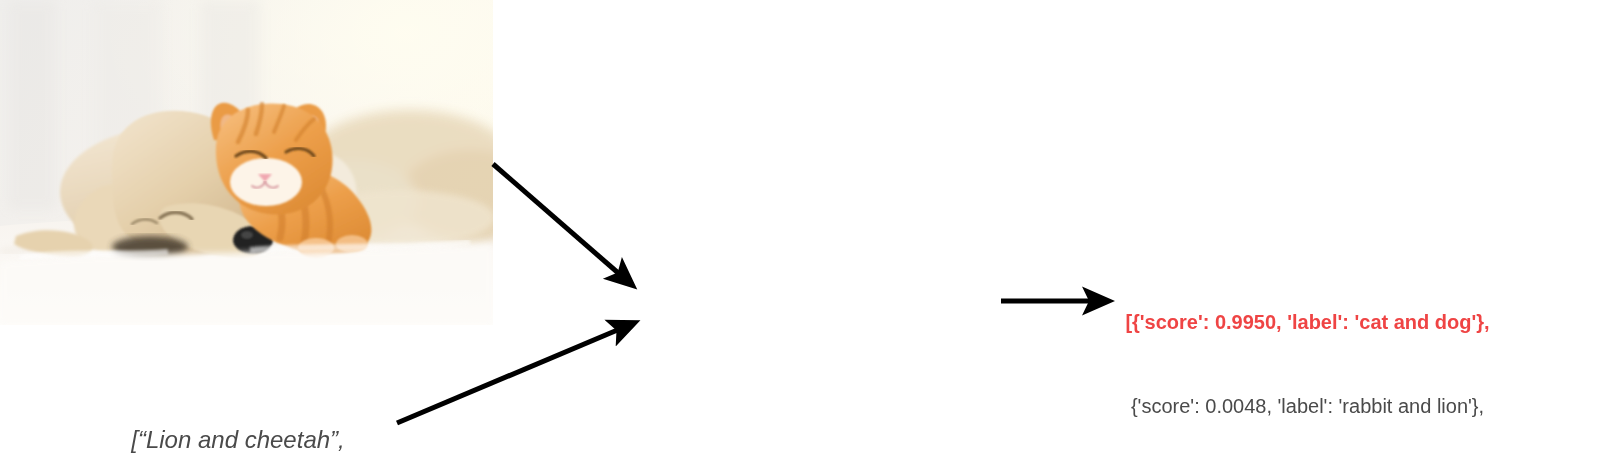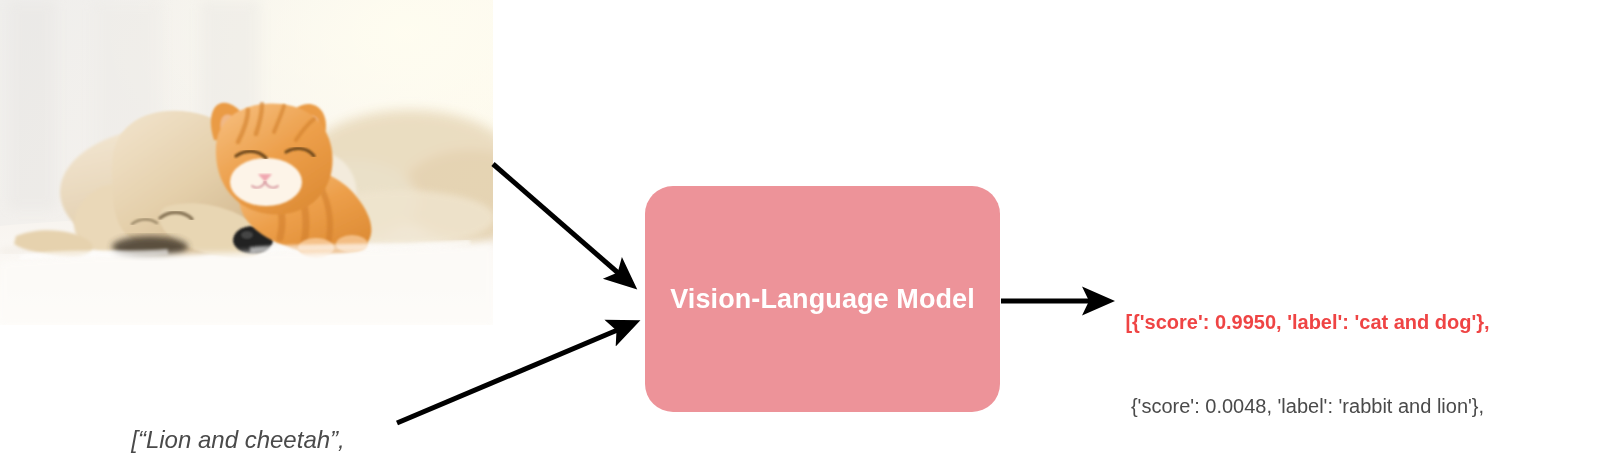--- a/index.html
+++ b/index.html
@@ -252,24 +252,20 @@
       <g filter="url(#soft3)" opacity="0.9">
         <path d="M0 262 C 120 250, 310 256, 493 244 L493 325 L0 325 Z" fill="#fdfbf8"></path>
       </g>
       <g filter="url(#soft2)" opacity="0.55">
         <path d="M20 258 C 70 250, 120 256, 168 252" stroke="#ffffff" stroke-width="6" fill="none"></path>
         <path d="M250 250 C 320 244, 400 250, 470 242" stroke="#ffffff" stroke-width="6" fill="none"></path>
       </g>
     </svg>
   </div>
 
-  <div id="model-box" style="background: rgb(237, 147, 153);">
-    <div class="model-label">Vision-Language
-Model</div>
-  </div>
 
   <svg id="arrow-layer" viewBox="0 0 1600 473" xmlns="http://www.w3.org/2000/svg">
     <defs>
       <marker id="head" markerWidth="7" markerHeight="7" refX="5.2" refY="3" orient="auto" markerUnits="strokeWidth">
         <path d="M0,0.1 L6.6,3 L0,5.9 L1.4,3 Z" fill="#000000"></path>
       </marker>
     </defs>
     <line x1="493" y1="164" x2="632" y2="285" stroke="#000000" stroke-width="5" marker-end="url(#head)"></line>
     <line x1="397" y1="423" x2="634" y2="323" stroke="#000000" stroke-width="5" marker-end="url(#head)"></line>
     <line x1="1001" y1="301" x2="1108" y2="301" stroke="#000000" stroke-width="5" marker-end="url(#head)"></line>

